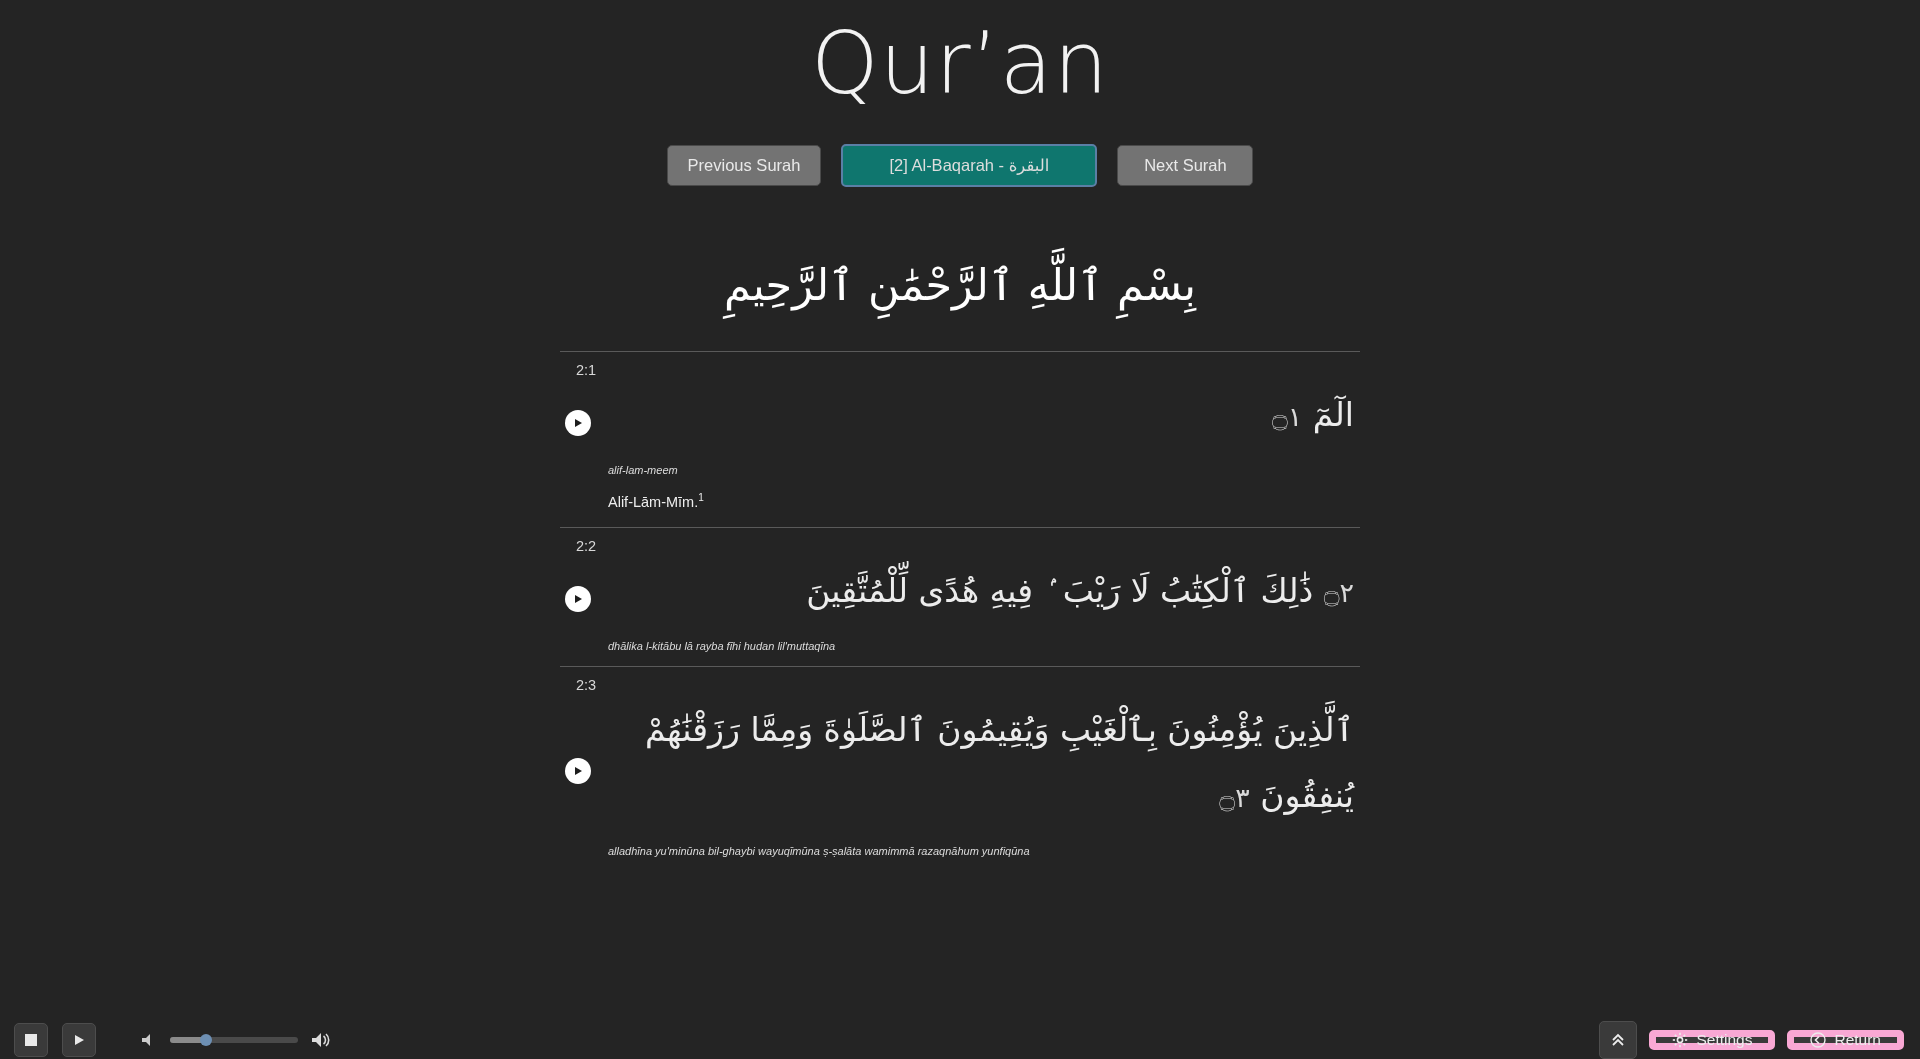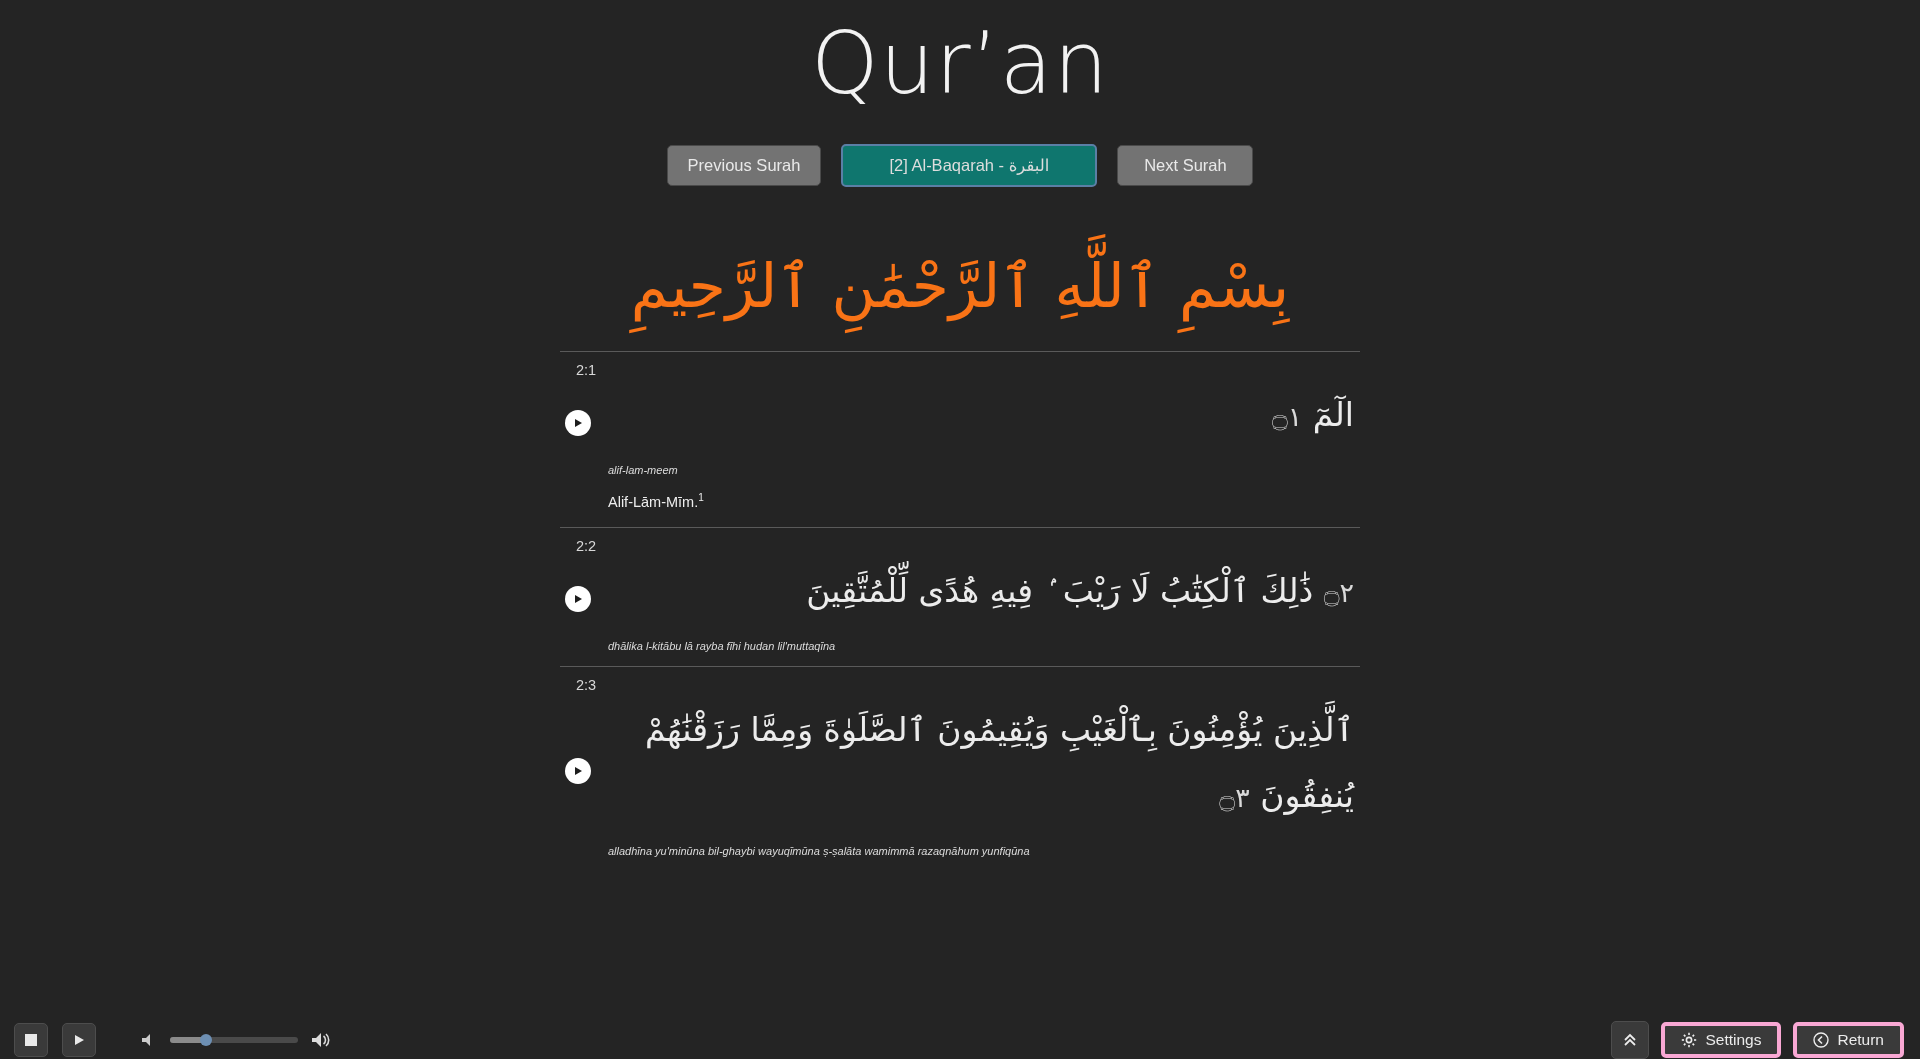--- a/index.html
+++ b/index.html
@@ -65,22 +65,22 @@
   
   .bismillah-wrap {
     margin-top: 44px;
     text-align: center;
     height: 110px;
     display: flex;
     align-items: center;
     justify-content: center;
   }
   .bismillah {
-    font-size: 60px;
-    color: #f97316;
+    font-size: 43px;
+    color: #ffffff;
     font-family: "DejaVu Sans", serif;
     direction: rtl;
     letter-spacing: 0;
     line-height: 1.4;
   }
 
   
   .verses {
     width: 800px;
     margin: 10px auto 0 auto;
@@ -197,25 +197,25 @@
   }
   .bb-right {
     margin-left: auto;
     display: flex;
     align-items: center;
     gap: 12px;
     margin-right: 16px;
   }
   .pill-btn {
     background: #3a3a3a;
-    border: 4px solid #f9a8d4;
+    border: 7px solid #f9a8d4;
     border-radius: 5px;
     color: #ececec;
     font-size: 15.5px;
-    height: 36px;
+    height: 20px;
     padding: 0 16px;
     display: flex; align-items: center; gap: 8px;
     cursor: pointer;
   }
   .chev-btn {
     background: #3a3a3a;
     border: 1px solid #4d4d4d;
     border-radius: 5px;
     width: 38px; height: 38px;
     display: flex; align-items: center; justify-content: center;

